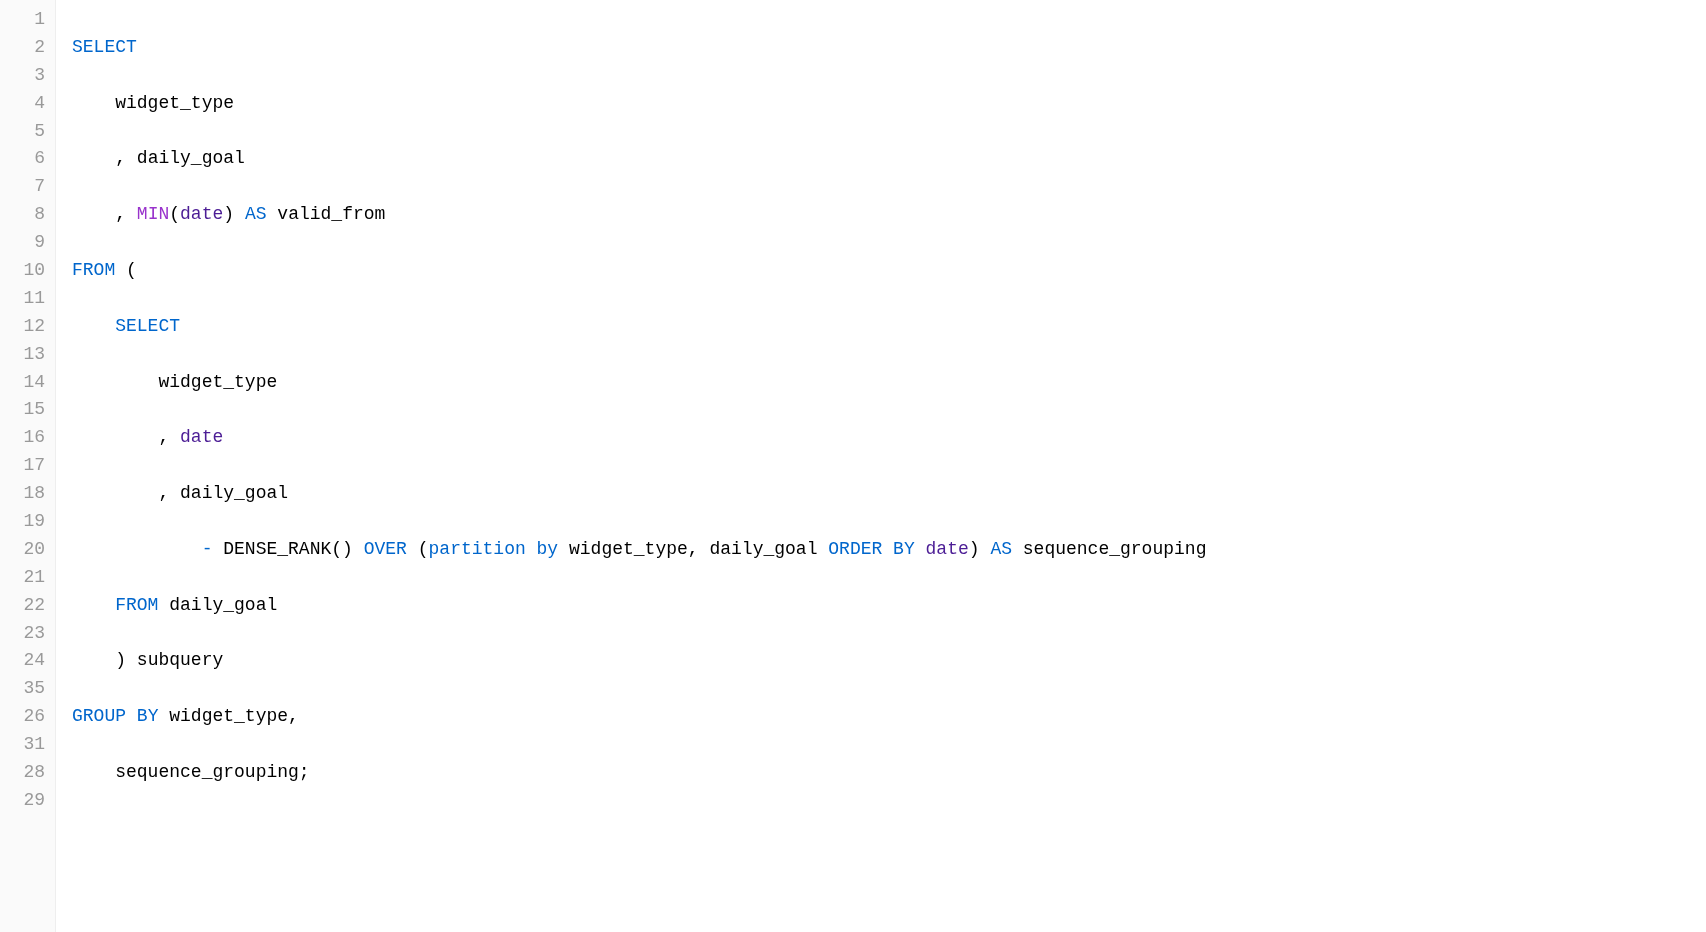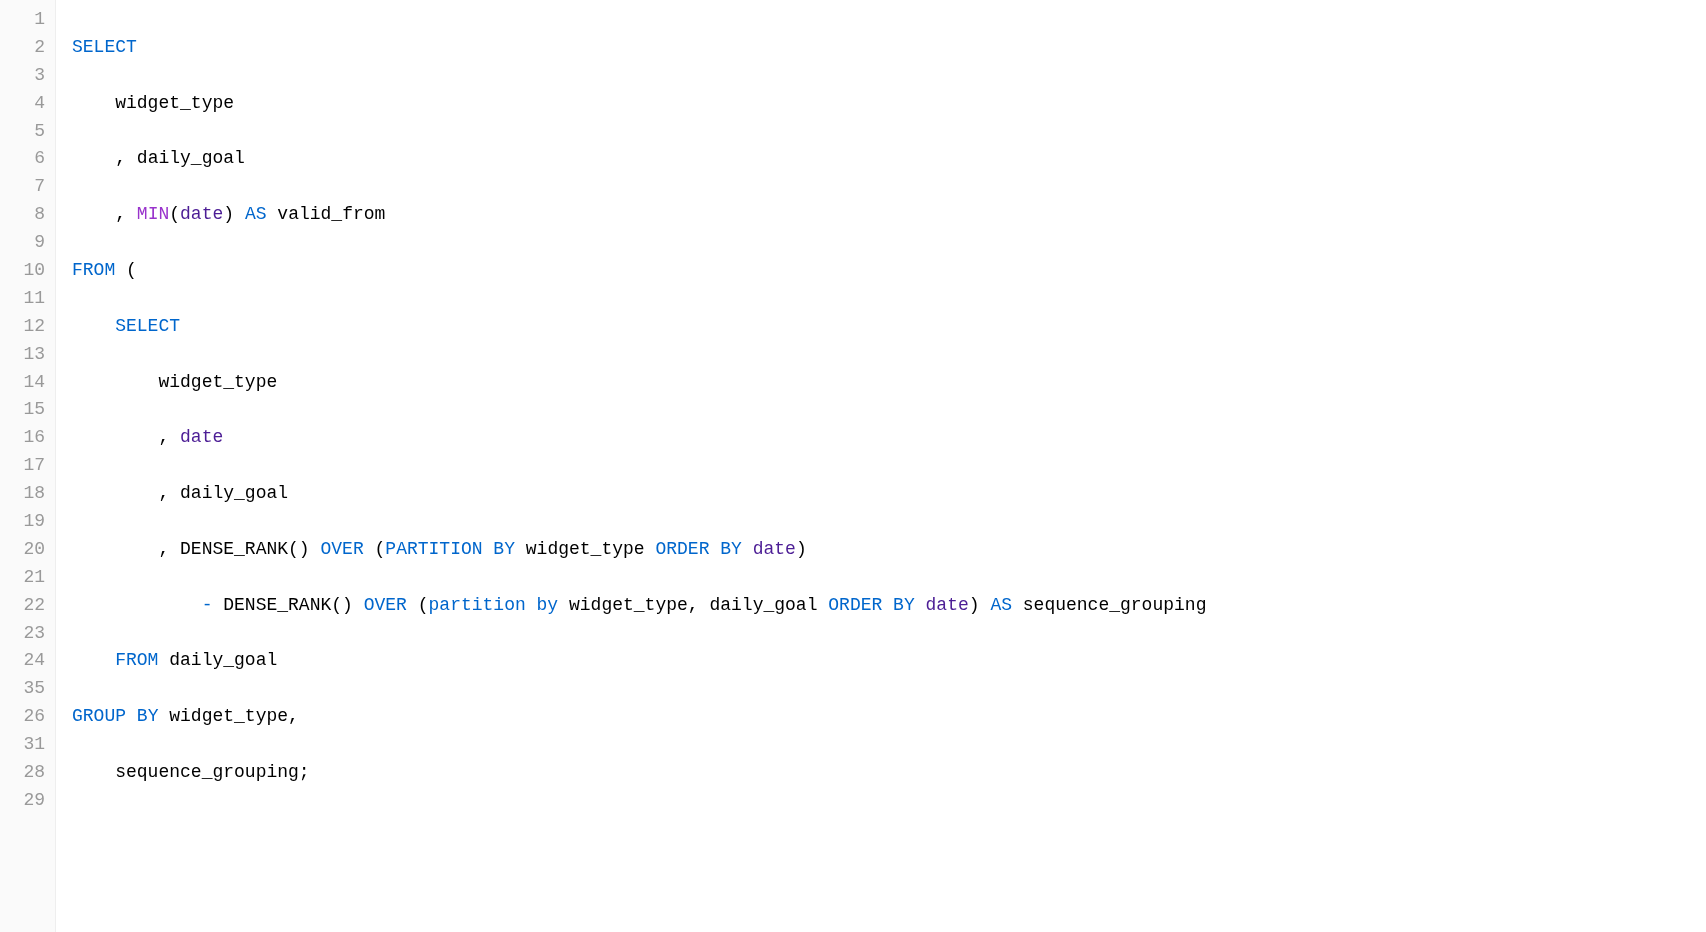--- a/index.html
+++ b/index.html
@@ -78,23 +78,23 @@
   <div class="code">
 <span class="line"><span class="kw">SELECT</span></span>
 <span class="line">    <span>widget_type</span></span>
 <span class="line">    <span>,</span> <span>daily_goal</span></span>
 <span class="line">    <span>,</span> <span class="func">MIN</span><span>(</span><span class="dateid">date</span><span>)</span> <span class="kw">AS</span> <span>valid_from</span></span>
 <span class="line"><span class="kw">FROM</span> <span>(</span></span>
 <span class="line">    <span class="kw">SELECT</span></span>
 <span class="line">        <span>widget_type</span></span>
 <span class="line">        <span>,</span> <span class="dateid">date</span></span>
 <span class="line">        <span>,</span> <span>daily_goal</span></span>
-<span class="line">        <span>,</span> <span>DENSE_RANK()</span> <span class="kw">OVER</span> <span>(</span><span class="kw">PARTITION</span> <span class="kw">BY</span> <span>widget_type</span> <span class="kw">ORDER</span> <span class="kw">BY</span> <span class="dateid">date</span><span>)</span></span>
 <span class="line">            <span class="op">-</span> <span>DENSE_RANK()</span> <span class="kw">OVER</span> <span>(</span><span class="kw">partition</span> <span class="kw">by</span> <span>widget_type</span><span>,</span> <span>daily_goal</span> <span class="kw">ORDER</span> <span class="kw">BY</span> <span class="dateid">date</span><span>)</span> <span class="kw">AS</span> <span>sequence_grouping</span></span>
 <span class="line">    <span class="kw">FROM</span> <span>daily_goal</span></span>
+<span class="line">    <span>)</span> <span>subquery</span></span>
 <span class="line"><span class="kw">GROUP</span> <span class="kw">BY</span> <span>widget_type</span><span>,</span></span>
 <span class="line">    <span>sequence_grouping</span><span>;</span></span>
 
 
 
 
 
 
 
 

